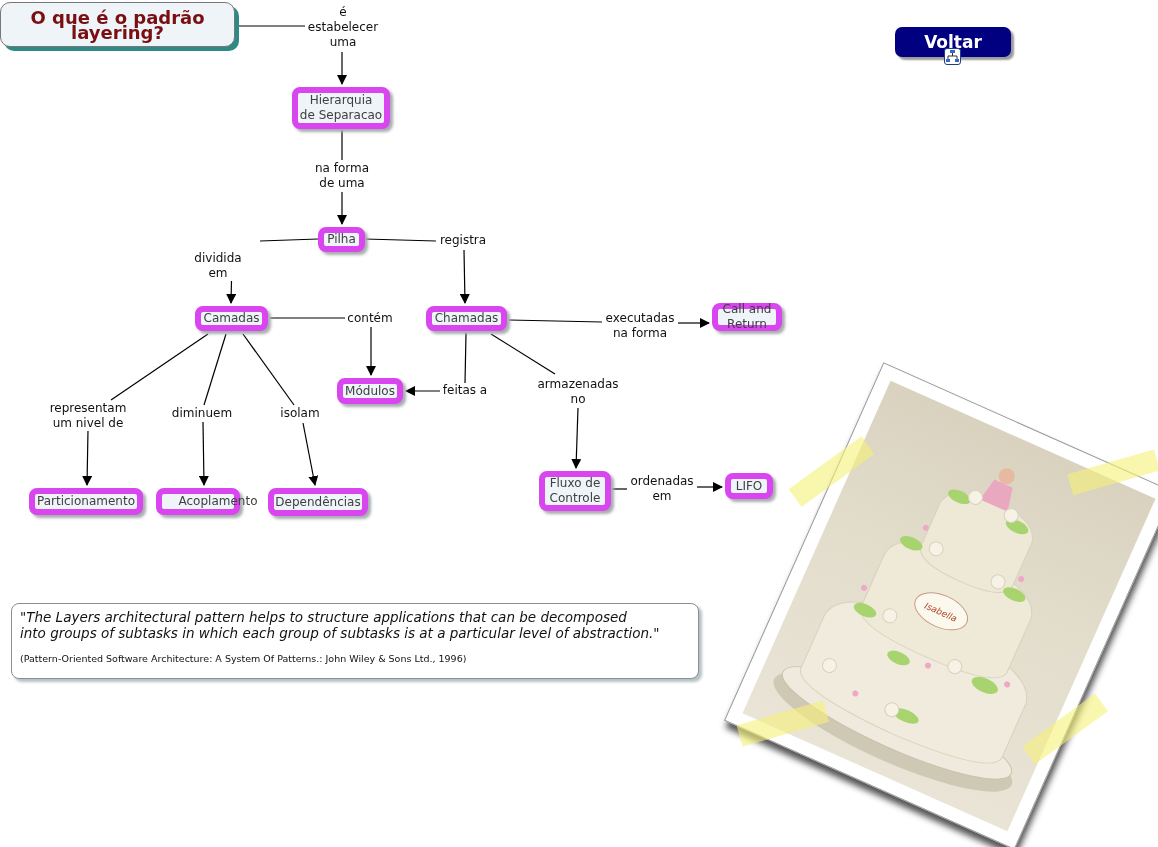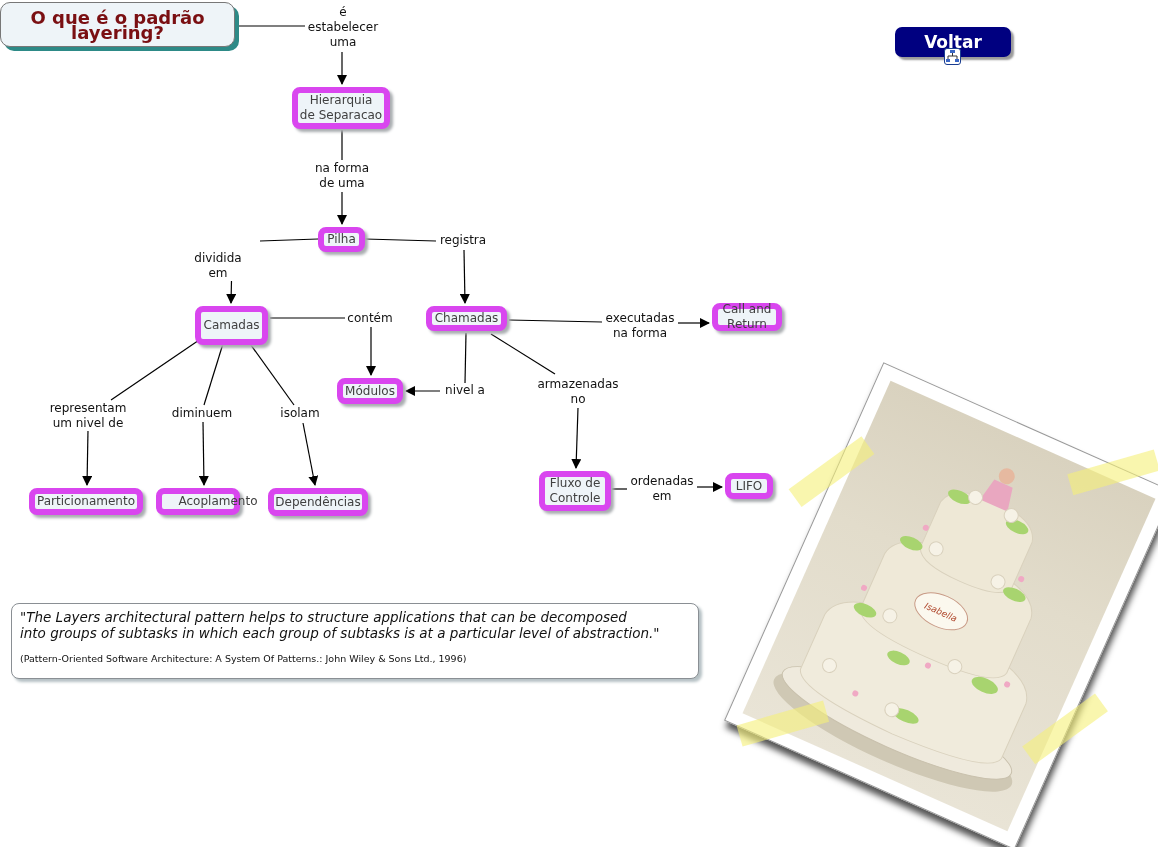--- a/index.html
+++ b/index.html
@@ -86,21 +86,21 @@
     <rect x="1" y="10" width="4" height="3" fill="#3a66c4"></rect>
     <rect x="10" y="10" width="4" height="3" fill="#3a66c4"></rect>
   </svg>
 </div>
 
 <div class="node" style="left:292px;top:87px;width:98px;height:42px;">
   <span>Hierarquia
 de Separacao</span></div>
 <div class="node" style="left:318px;top:227px;width:47px;height:25px;">
   <span>Pilha</span></div>
-<div class="node" style="left:195px;top:306px;width:73px;height:39px;">
+<div class="node" style="left:195px;top:306px;width:73px;height:25px;">
   <span>Camadas</span></div>
 <div class="node" style="left:426px;top:306px;width:81px;height:25px;">
   <span>Chamadas</span></div>
 <div class="node" style="left:712px;top:303px;width:70px;height:28px;">
   <span>Call and
 Return</span></div>
 <div class="node" style="left:337px;top:378px;width:66px;height:26px;">
   <span>Módulos</span></div>
 <div class="node" style="left:29px;top:488px;width:114px;height:27px;">
   <span>Particionamento</span></div>
@@ -118,21 +118,21 @@
 estabelecer
 uma</div>
 <div class="link-label" style="left:342px;top:161px;">na forma
 de uma</div>
 <div class="link-label" style="left:218px;top:227px;margin-top:24px;">dividida
 em</div>
 <div class="link-label" style="left:463px;top:233px;">registra</div>
 <div class="link-label" style="left:370px;top:311px;">contém</div>
 <div class="link-label" style="left:640px;top:311px;">executadas
 na forma</div>
-<div class="link-label" style="left:465px;top:383px;">nivel a</div>
+<div class="link-label" style="left:465px;top:383px;">feitas a</div>
 <div class="link-label" style="left:578px;top:377px;">armazenadas
 no</div>
 <div class="link-label" style="left:88px;top:401px;">representam
 um nivel de</div>
 <div class="link-label" style="left:202px;top:406px;">diminuem</div>
 <div class="link-label" style="left:300px;top:406px;">isolam</div>
 <div class="link-label" style="left:662px;top:474px;">ordenadas
 em</div>
 
 <div class="quote">

